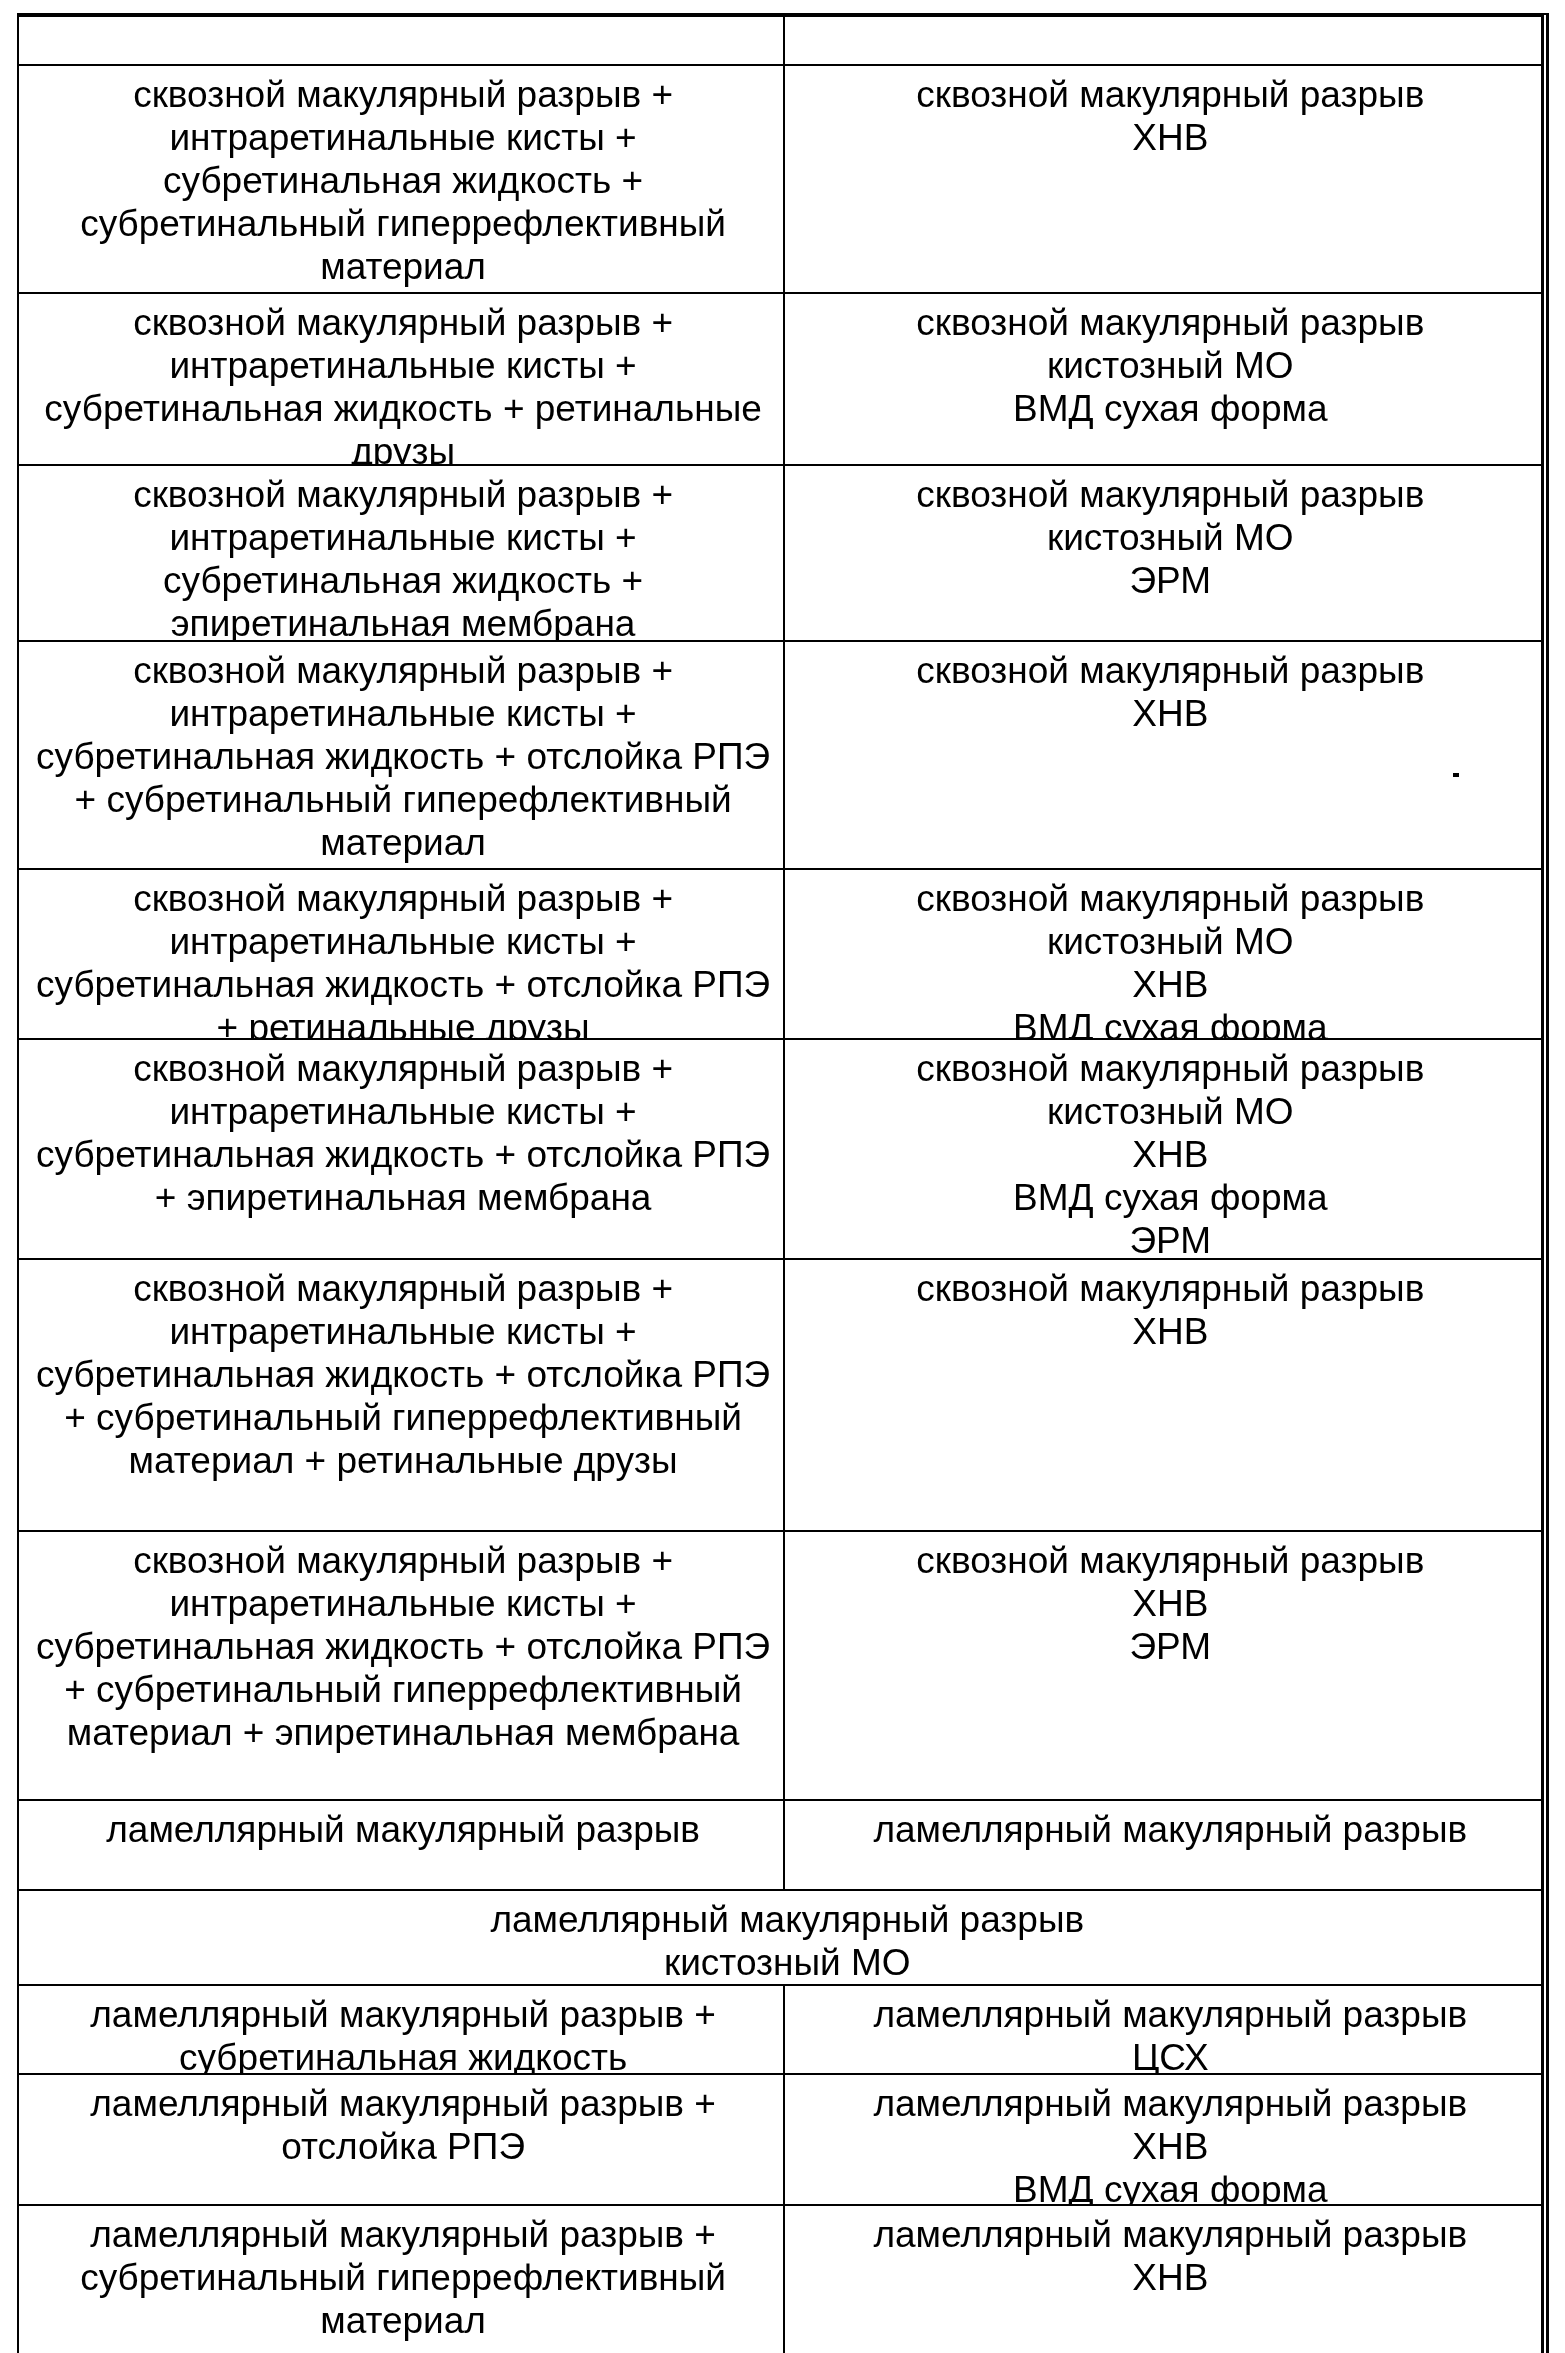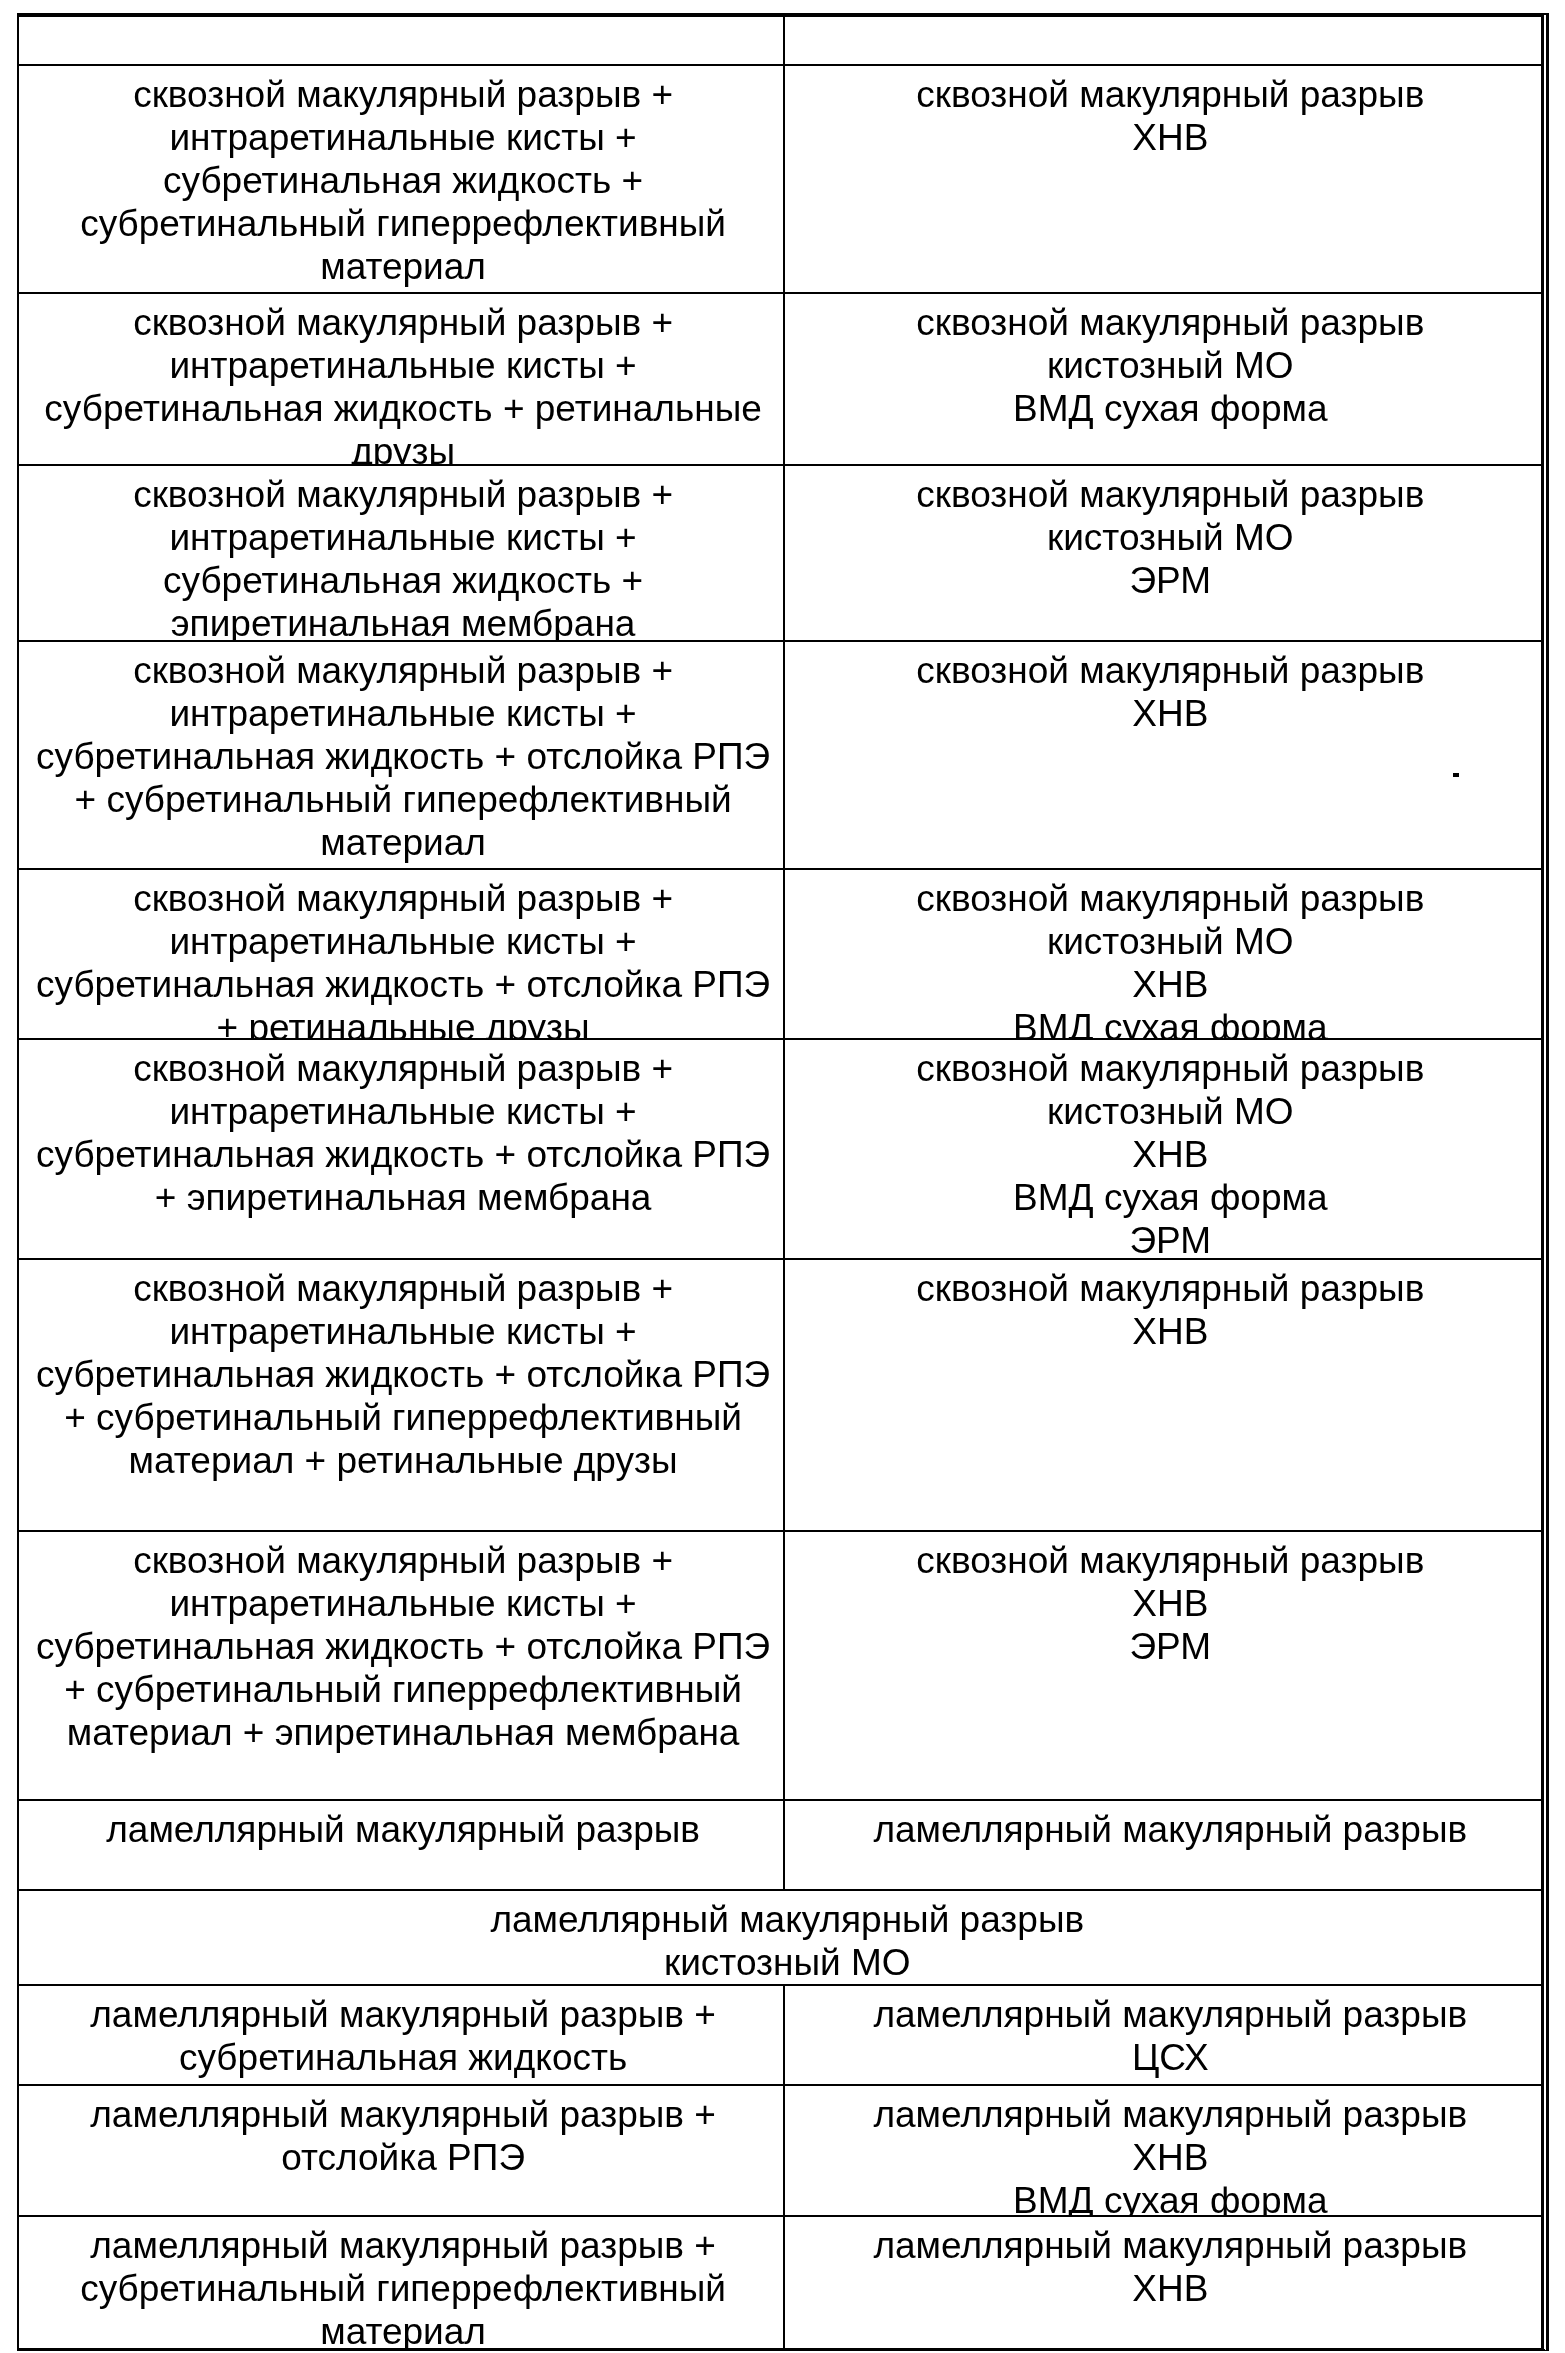--- a/index.html
+++ b/index.html
@@ -57,23 +57,23 @@
   .rh0  { height: 228px; }
   .rh1  { height: 172px; }
   .rh2  { height: 176px; }
   .rh3  { height: 228px; }
   .rh4  { height: 170px; }
   .rh5  { height: 220px; }
   .rh6  { height: 272px; }
   .rh7  { height: 269px; }
   .rh8  { height: 90px; }
   .rh9  { height: 95px; }
-  .rh10 { height: 100px; }
+  .rh10 { height: 89px; }
   .rh11 { height: 131px; }
-  .rh12 { height: 133px; }
+  .rh12 { height: 149px; }
   .speck {
     position: absolute;
     left: 1453px;
     top: 773px;
     width: 5.8px;
     height: 4.1px;
     background: #000;
   }
 </style>
 </head>

